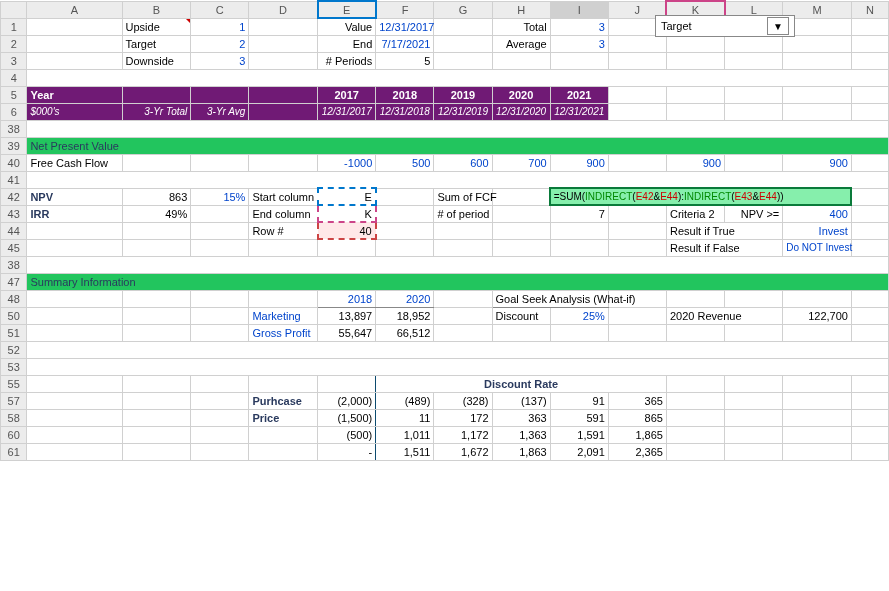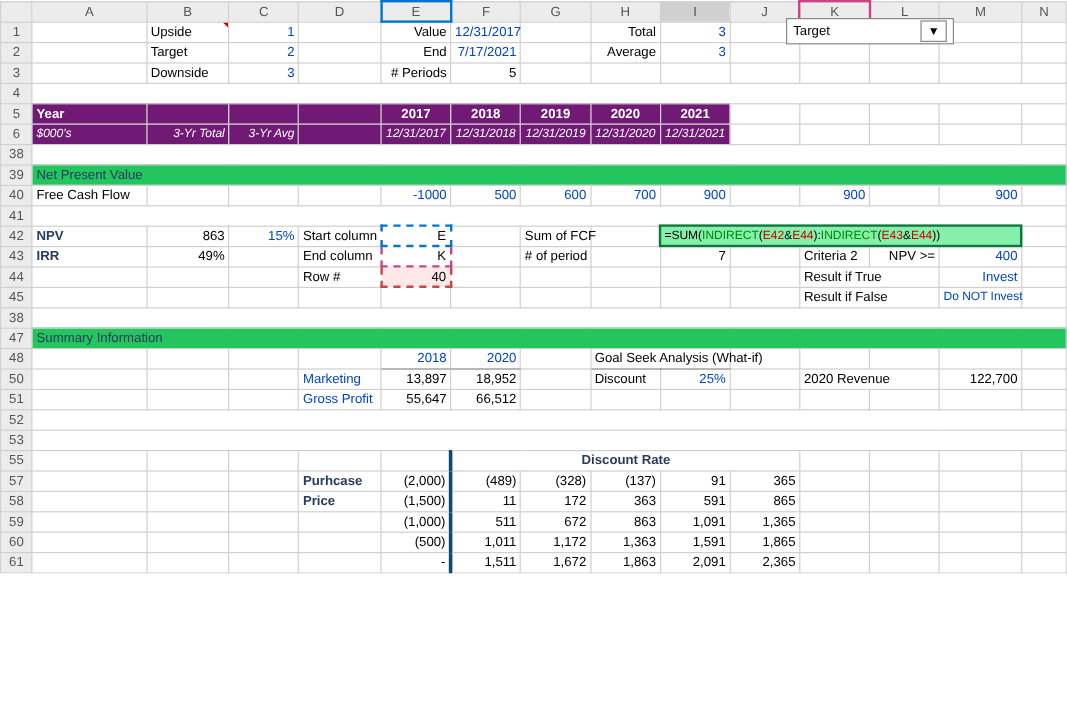--- a/index.html
+++ b/index.html
@@ -23,21 +23,21 @@
   .param-e { border: 2px dashed #0077cc; }
   .param-k { border: 2px dashed #cc4488; }
   .param-40 { border: 2px dashed #cc4444; background: #ffe8e8; }
   .box-e { border: 2px solid #0077cc; }
   .box-k { border: 2px solid #cc4488; }
   .drop-box { position: absolute; top: 15px; left: 655px; width: 140px; height: 22px; border: 1px solid #888; background: #fff; display: flex; align-items: center; padding: 0 5px; justify-content: space-between; }
   .drop-arrow { width: 22px; height: 18px; border: 1px solid #888; display: flex; align-items: center; justify-content: center; font-size: 10px; }
   .red-tri { position: relative; margin-top: 34px; }
   .red-tri::after { content: ""; position: absolute; top: 0; right: 0; width: 0; height: 0; border-left: 4px solid transparent; border-top: 4px solid #cc0000; }
   .bb { border-bottom: 1px solid #888; }
-  .br { border-right: 3px solid #0c4a6e; }
+  .br { border-right: 1px solid #0c4a6e; }
 </style>
 </head>
 <body>
 
 <div style="position:relative">
 <div class="drop-box">
   <span>Target</span>
   <span class="drop-arrow">▼</span>
 </div>
 
@@ -391,37 +391,20 @@
 <td class="r">172</td>
 <td class="r">363</td>
 <td class="r">591</td>
 <td class="r">865</td>
 <td></td>
           <td></td>
           <td></td>
           <td></td>
         </tr>
 
-<tr>
-          <td class="rownum">59</td>
-<td></td>
-          <td></td>
-          <td></td>
-          <td></td>
-<td class="r br">(1,000)</td>
-<td class="r">511</td>
-<td class="r">672</td>
-<td class="r">863</td>
-<td class="r">1,091</td>
-<td class="r">1,365</td>
-<td></td>
-          <td></td>
-          <td></td>
-          <td></td>
-        </tr>
 
 <tr>
           <td class="rownum">60</td>
 <td></td>
           <td></td>
           <td></td>
           <td></td>
 <td class="r br">(500)</td>
 <td class="r">1,011</td>
 <td class="r">1,172</td>

